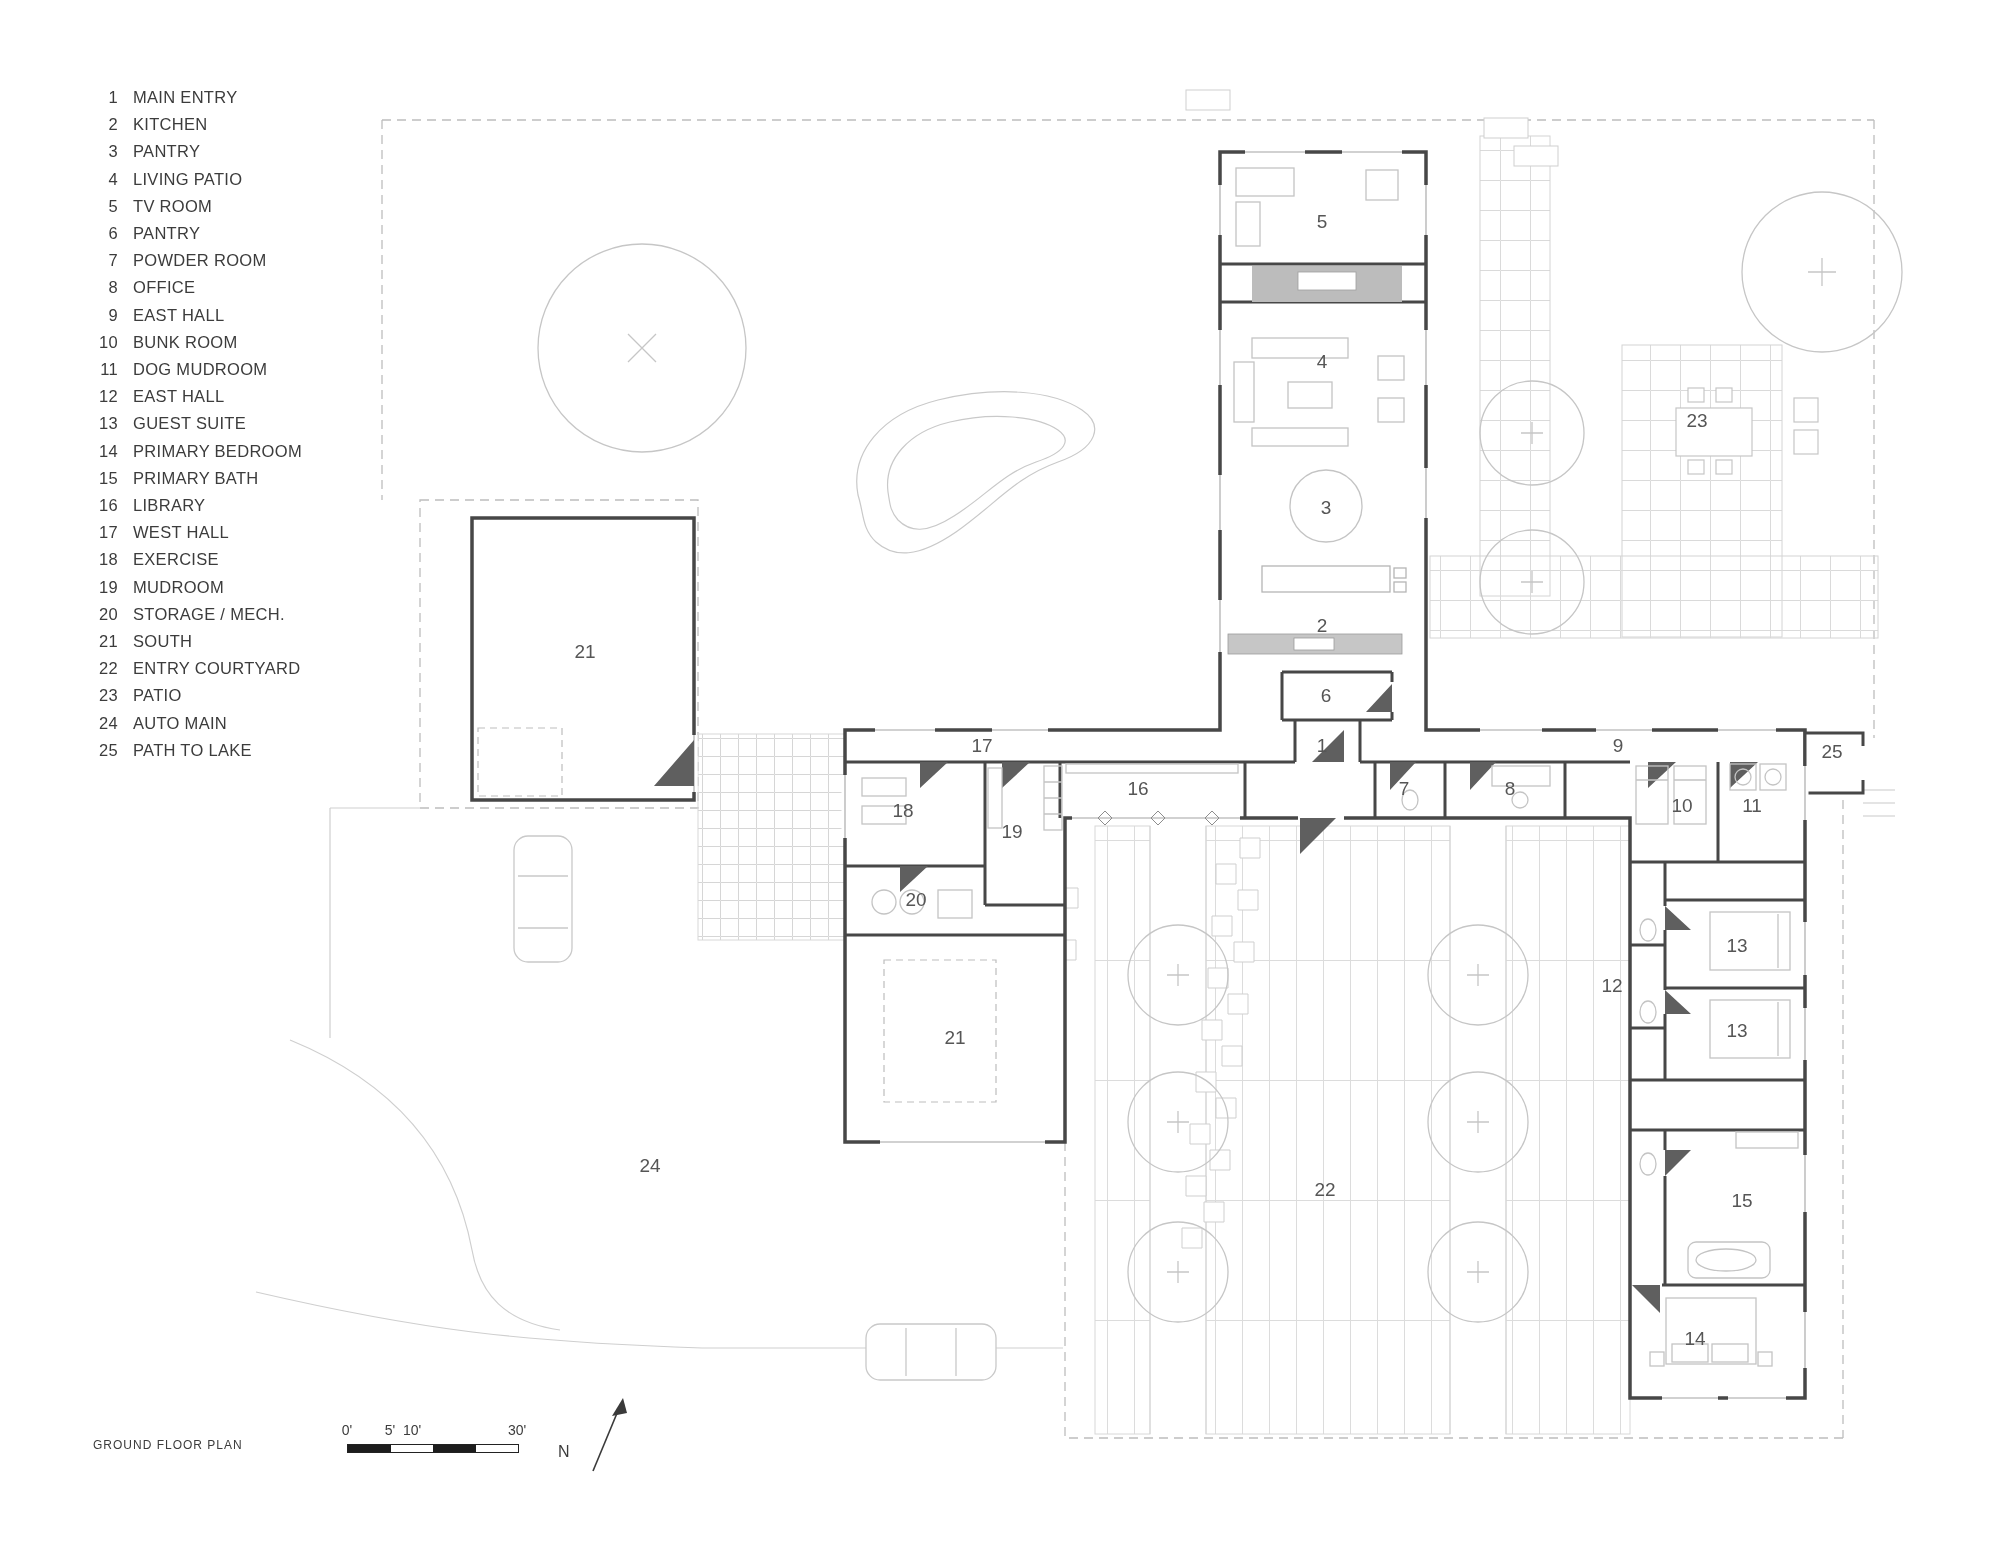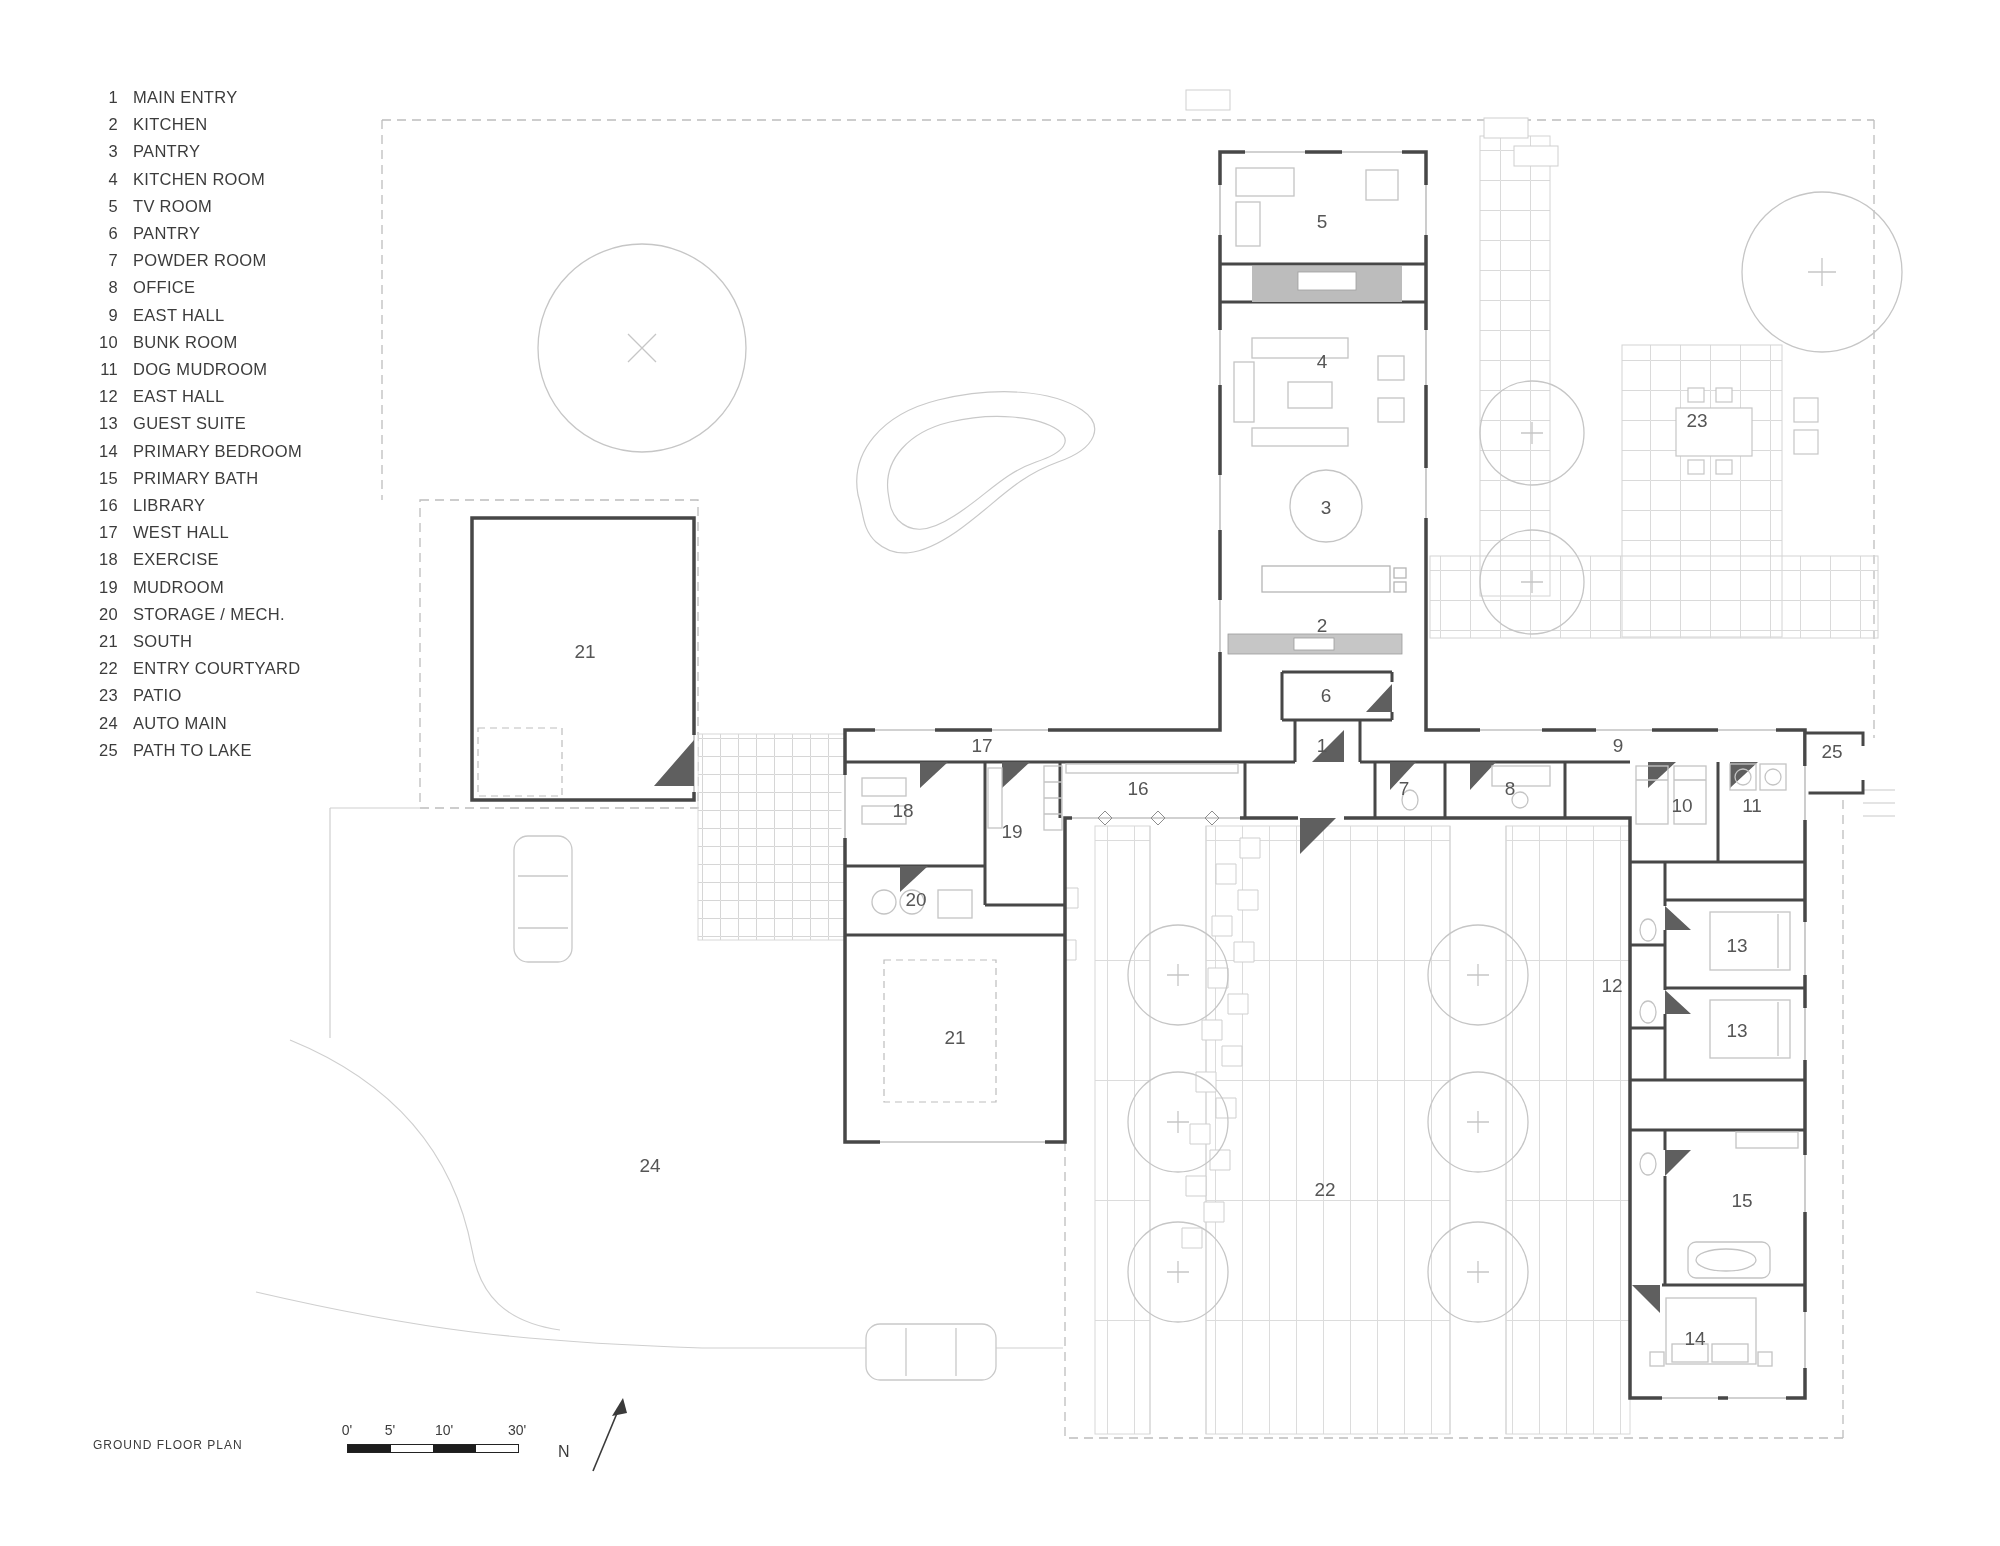--- a/index.html
+++ b/index.html
@@ -7,21 +7,21 @@
          font-family:"Liberation Sans",sans-serif;color:#3f3f3f}
   svg.plan{position:absolute;left:0;top:0}
   
   .legend{position:absolute;left:86px;top:84px;margin:0;padding:0;list-style:none;
           font-size:16.5px;line-height:27.2px;letter-spacing:.3px;color:#3c3c3c}
   .legend li{display:flex;white-space:nowrap}
   .legend .lnum{width:32px;text-align:right;margin-right:15px;flex:none}
   
   .title{position:absolute;left:93px;top:1438px;font-size:12px;letter-spacing:1px;color:#3c3c3c}
   .scale-label{position:absolute;top:1422px;font-size:14px;transform:translateX(-50%);color:#3c3c3c}
-  .sl0{left:347px}.sl1{left:390px}.sl2{left:444px}.sl3{left:517px}
+  .sl0{left:347px}.sl1{left:390px}.sl2{left:412px}.sl3{left:517px}
   .scalebar{position:absolute;left:347px;top:1444px;width:170px;height:7px;border:1px solid #222;
             display:flex;box-sizing:content-box}
   .scalebar i{flex:none;height:100%;display:block}
   .scalebar .b{background:#1d1d1d}.scalebar .w{background:#fff}
   .nlabel{position:absolute;left:558px;top:1443px;font-size:16px;color:#3c3c3c}
   .north-svg{position:absolute;left:548px;top:1376px}
   
   .room-num{font-family:"Liberation Sans",sans-serif;font-size:19px;fill:#565656;text-anchor:middle}
 </style>
 </head>
@@ -288,21 +288,21 @@
       <li>
         <span class="lnum">2</span>
         <span class="lname">KITCHEN</span>
       </li>
       <li>
         <span class="lnum">3</span>
         <span class="lname">PANTRY</span>
       </li>
       <li>
         <span class="lnum">4</span>
-        <span class="lname">KITCHEN ROOM</span>
+        <span class="lname">LIVING PATIO</span>
       </li>
       <li>
         <span class="lnum">5</span>
         <span class="lname">TV ROOM</span>
       </li>
       <li>
         <span class="lnum">6</span>
         <span class="lname">PANTRY</span>
       </li>
       <li>

